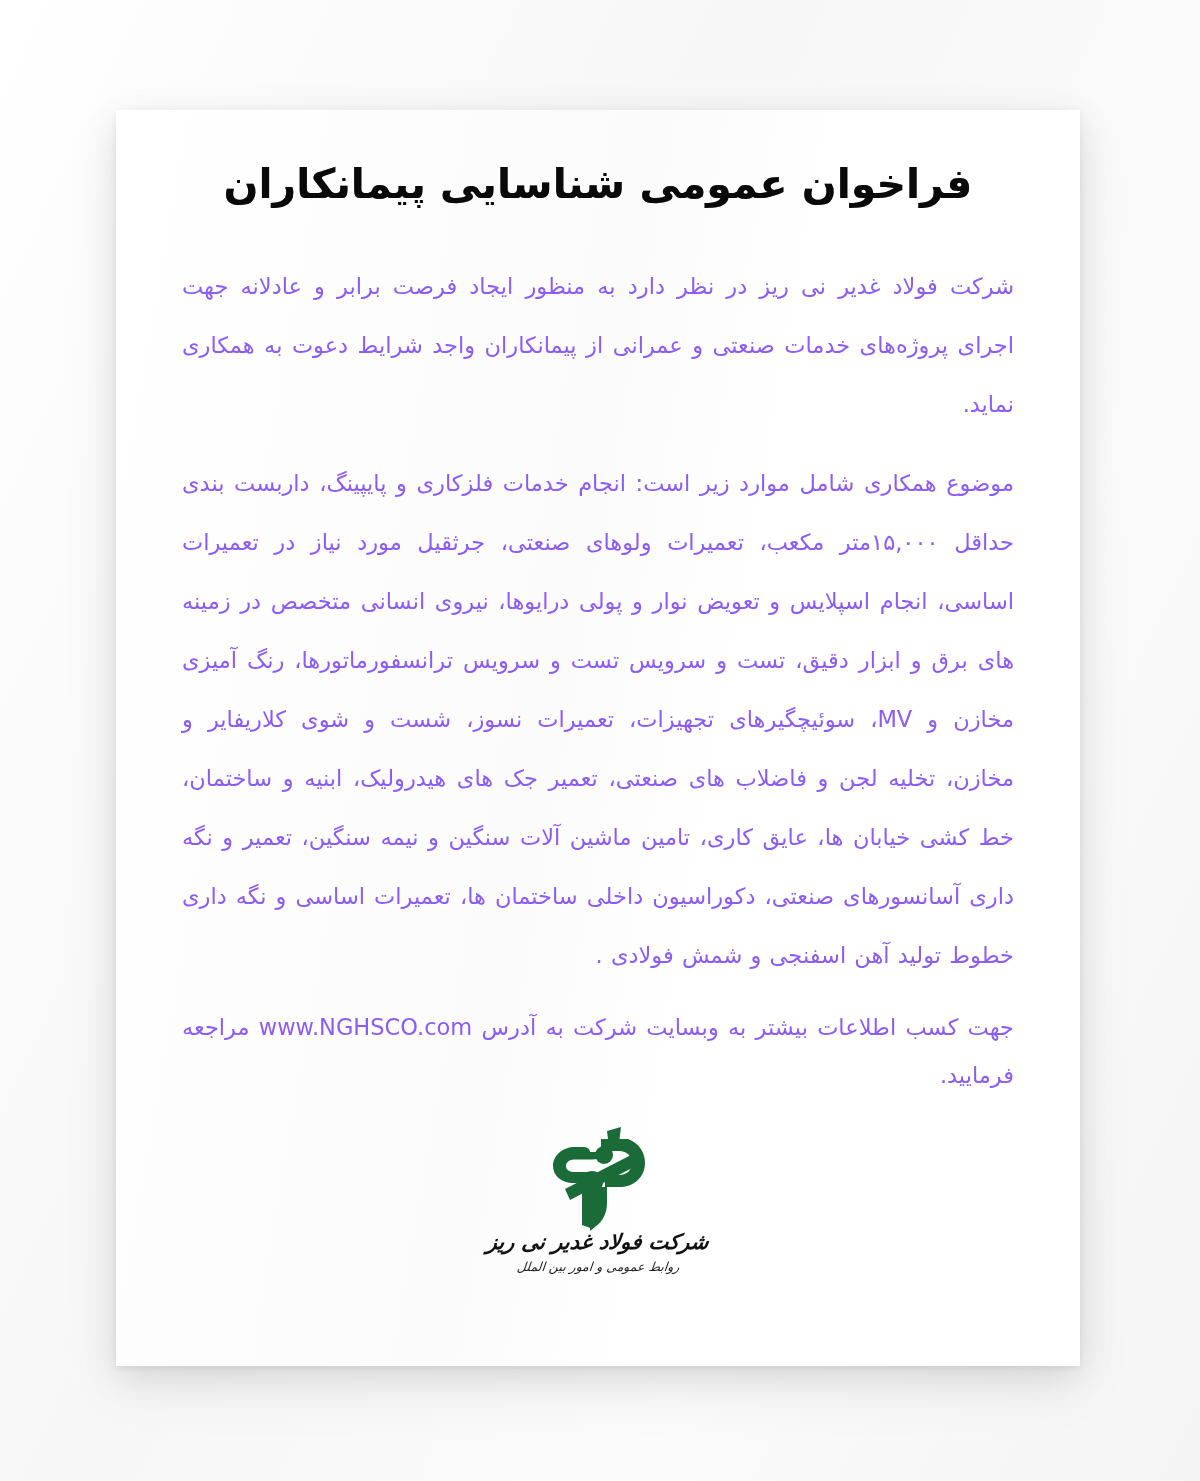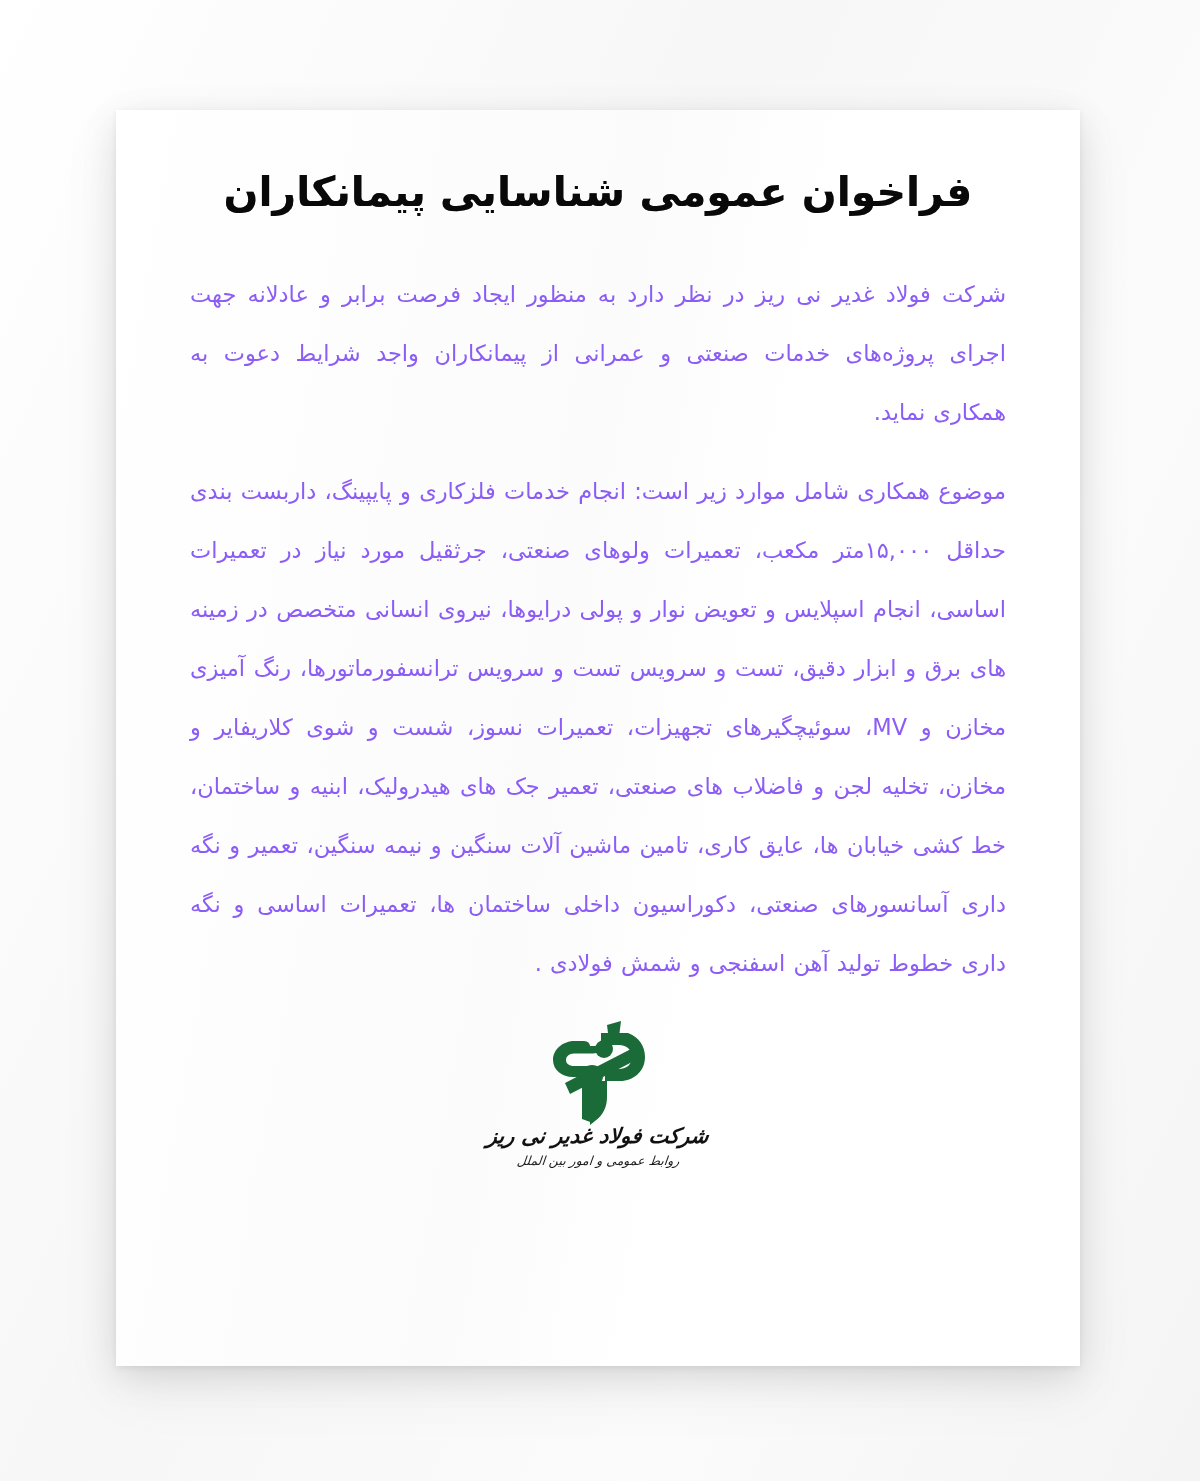--- a/index.html
+++ b/index.html
@@ -29,21 +29,21 @@
     left: 116px;
     top: 110px;
     width: 964px;
     height: 1256px;
     background: #ffffff;
     box-shadow:
        0 2px 6px rgba(0,0,0,0.07),
        0 10px 34px rgba(0,0,0,0.10),
        0 22px 60px rgba(0,0,0,0.06);
     box-sizing: border-box;
-    padding: 8px;
+    padding: 0;
     overflow: hidden;
   }
 
   
   .paper::after {
     content: "";
     position: absolute;
     inset: 0;
     pointer-events: none;
     background: linear-gradient(100deg,
@@ -158,20 +158,23 @@
     <div class="paper-inner">
 
       <h1 class="doc-title">فراخوان عمومی شناسایی پیمانکاران</h1>
 
       <div class="body-block">
 
         <p class="para p-intro">شرکت  فولاد غدیر نی ریز در نظر دارد به منظور ایجاد فرصت برابر و عادلانه جهت اجرای پروژه‌های خدمات صنعتی و عمرانی از پیمانکاران واجد شرایط دعوت به همکاری نماید.</p>
 
         <p class="para p-scope">موضوع همکاری شامل موارد زیر است: انجام خدمات فلزکاری و پایپینگ، داربست بندی حداقل ۱۵,۰۰۰متر مکعب، تعمیرات ولوهای صنعتی، جرثقیل مورد نیاز در تعمیرات اساسی، انجام اسپلایس و تعویض نوار و پولی درایوها، نیروی انسانی متخصص در زمینه های برق و ابزار دقیق، تست و سرویس تست و سرویس ترانسفورماتورها، رنگ آمیزی مخازن و MV، سوئیچگیرهای تجهیزات، تعمیرات نسوز، شست و شوی کلاریفایر و مخازن، تخلیه لجن و فاضلاب های صنعتی، تعمیر جک های هیدرولیک، ابنیه و ساختمان، خط کشی خیابان ها، عایق کاری، تامین ماشین آلات سنگین و نیمه سنگین، تعمیر و نگه داری آسانسورهای صنعتی، دکوراسیون داخلی ساختمان ها، تعمیرات اساسی و نگه داری خطوط تولید آهن اسفنجی و شمش فولادی .</p>
 
+        <p class="para p-contact">
+          <span>جهت کسب اطلاعات بیشتر به وبسایت شرکت به آدرس </span><span class="url">www.NGHSCO.com</span><span> مراجعه فرمایید.</span>
+        </p>
 
       </div>
 
       <div class="logo-block">
 
         <svg class="logo-mark" viewBox="0 0 126 108" xmlns="http://www.w3.org/2000/svg">
           <g fill="#1a6b38">
 
             <path d="M72 6 L86 2 L84 18 L74 22 Z"></path>
             <path d="M40 22 C28 22 18 30 18 41 C18 51 27 58 38 58 L55 58 L55 47 L39 47

